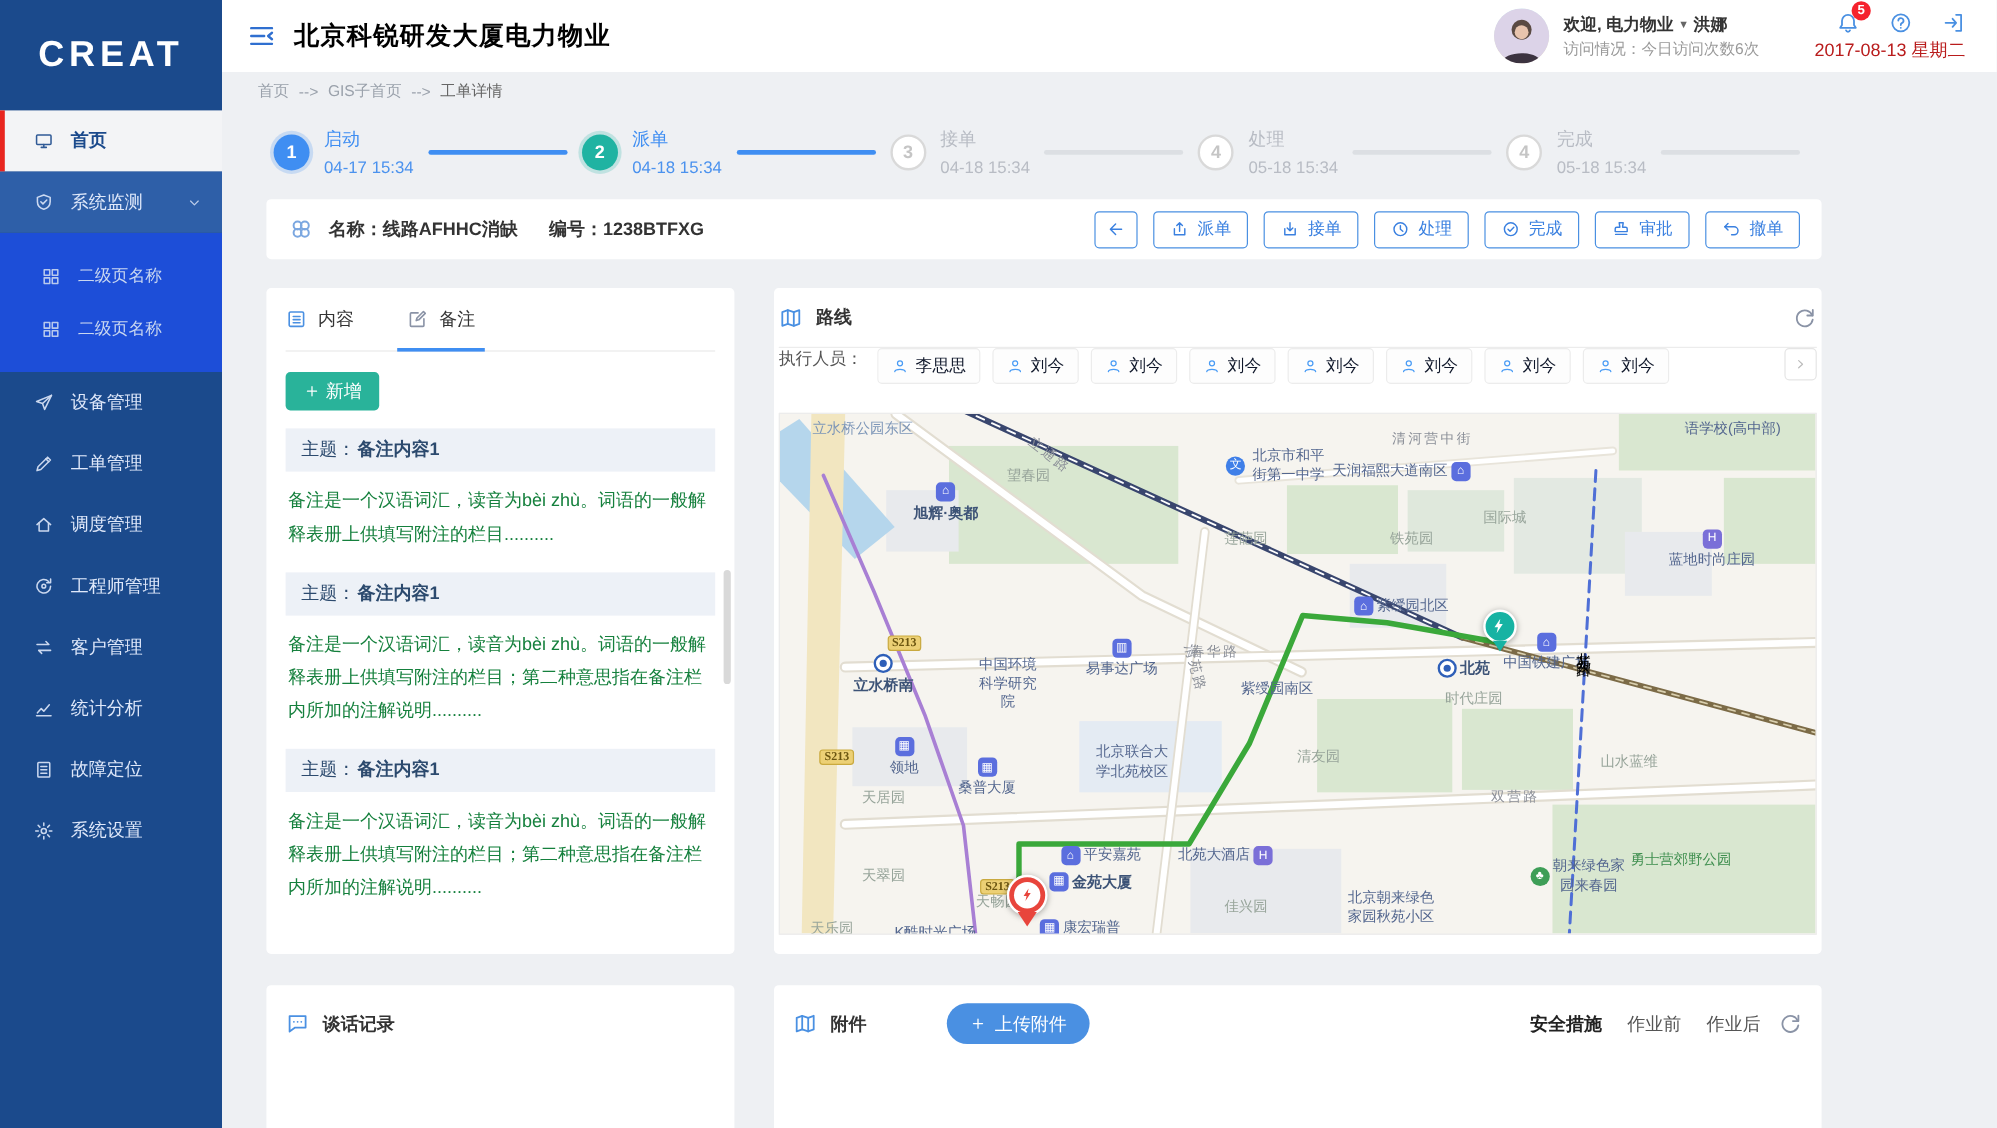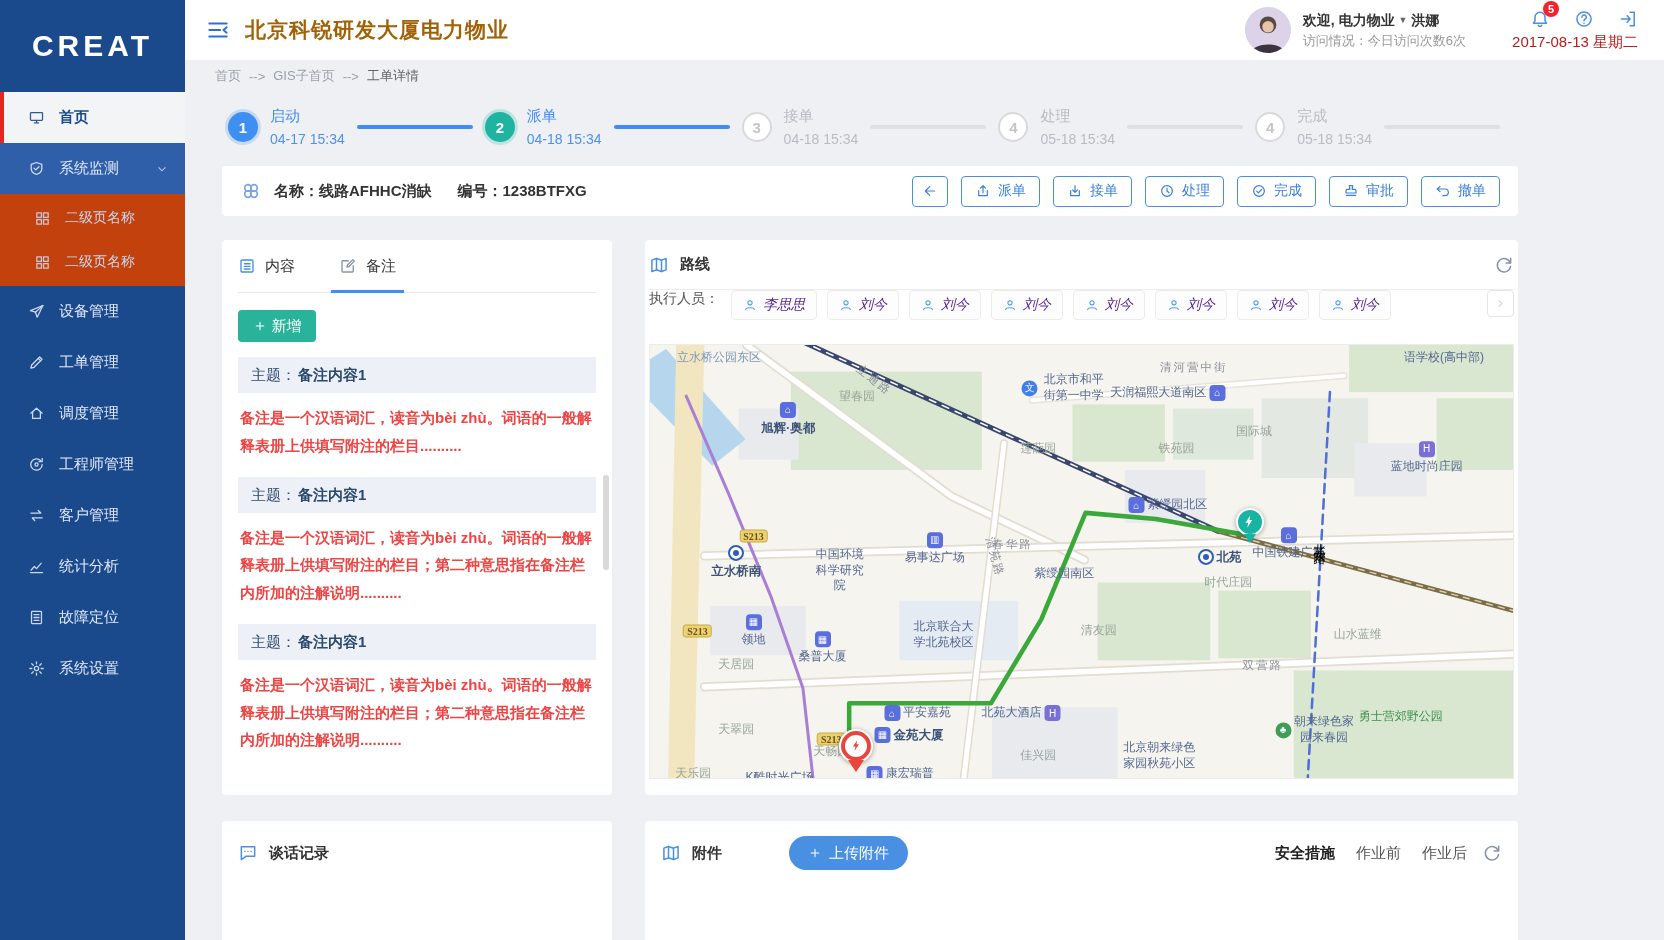--- a/index.html
+++ b/index.html
@@ -10,27 +10,27 @@
   .sidebar{width:185px;flex-shrink:0;background:#1b4a8c;color:#e9effb;}
   .logo{height:92px;display:flex;align-items:center;justify-content:center;
     font-size:30px;font-weight:bold;letter-spacing:4px;color:#fff;}
   .menu-item{height:51px;display:flex;align-items:center;padding-left:28px;gap:14px;
     font-size:15px;color:#dfe8fa;cursor:pointer;position:relative;}
   .menu-item .mi{width:17px;height:17px;opacity:.9;}
   .menu-item.section{background:#2e5fa8;}
   .menu-item .chev{width:14px;height:14px;margin-left:auto;margin-right:16px;opacity:.8;}
   .menu-item.active{background:#f3f4f6;color:#1b4a8c;font-weight:bold;}
   .menu-item.active::before{content:"";position:absolute;left:0;top:0;bottom:0;width:4px;background:#e8251f;}
-  .submenu{background:#c2410c;padding:2px 0;}
+  .submenu{background:#1d4ed8;padding:14px 0;}
   .submenu .menu-item{height:44px;padding-left:34px;font-size:14px;color:#c9d7f0;}
   
   .main{flex:1;display:flex;flex-direction:column;min-width:0;}
   .topbar{height:60px;background:#fff;display:flex;align-items:center;padding:0 26px 0 20px;}
   .hamburger{color:#2f6fd0;width:26px;height:26px;cursor:pointer;}
-  .apptitle{font-size:21px;font-weight:bold;color:#a16207;margin-left:14px;letter-spacing:1px;}
+  .apptitle{font-size:21px;font-weight:bold;color:#000000;margin-left:14px;letter-spacing:1px;}
   .top-right{margin-left:auto;display:flex;align-items:center;}
   .avatar{width:46px;height:46px;border-radius:50%;overflow:hidden;background:linear-gradient(#cfe3ef,#e8d5c4);flex-shrink:0;}
   .welcome{margin-left:12px;line-height:1.5;}
   .wl1{font-size:14px;color:#333;font-weight:bold;}
   .wl1 .caret{font-size:9px;color:#666;vertical-align:2px;}
   .wl2{font-size:13px;color:#999;}
   .status{margin-left:46px;display:flex;flex-direction:column;align-items:flex-end;gap:4px;}
   .status-icons{display:flex;gap:24px;align-items:center;color:#4a90e2;}
   .status-icons .ic{width:20px;height:20px;cursor:pointer;}
   .bell{position:relative;}
@@ -76,34 +76,34 @@
   .tab{display:flex;gap:9px;align-items:center;font-size:15px;color:#333;position:relative;cursor:pointer;}
   .tab .tabic{width:18px;height:18px;}
   .tabic.blue{color:#4a90e2;} .tabic.gray{color:#8a93a6;}
   .tab.active::after{content:"";position:absolute;bottom:-1px;left:-8px;right:-8px;height:3px;background:#3f8ef2;}
   .add-btn{margin-top:17px;width:78px;height:32px;background:#29b39a;color:#fff;border:none;border-radius:4px;
     display:flex;align-items:center;justify-content:center;gap:5px;font-size:15px;cursor:pointer;font-family:inherit;}
   .add-btn .ic{width:14px;height:14px;}
   .note{margin-top:15px;}
   .note-head{background:#edf1f7;height:36px;line-height:36px;padding:0 13px;font-size:15px;color:#2c4a6e;}
   .note-head b{margin-left:2px;}
-  .note-body{padding:11px 2px 2px;font-size:15px;color:#ef4444;line-height:1.85;font-weight:bold;}
+  .note-body{padding:11px 2px 2px;font-size:15px;color:#15803d;line-height:1.85;}
   .scrollthumb{position:absolute;right:3px;top:235px;width:6px;height:95px;background:#d9d9d9;border-radius:3px;cursor:pointer;}
   
   .route-card{height:555px;padding:0 4px;display:flex;flex-direction:column;}
   .card-head{height:50px;display:flex;align-items:center;gap:11px;border-bottom:1px solid #ececec;flex-shrink:0;}
   .card-head .ic{width:20px;height:20px;}
   .card-head .blue{color:#4a90e2;}
   .ptitle{font-size:15px;font-weight:bold;color:#333;}
   .refresh{margin-left:auto;color:#8a93a6;cursor:pointer;display:flex;}
   .exec-row{height:54px;display:flex;gap:10px;font-size:14px;color:#555;flex-shrink:0;}
   .exlabel{margin-right:2px;white-space:nowrap;}
   #chips{display:flex;gap:10px;flex:1;min-width:0;overflow:hidden;}
   .chip{height:30px;border:1px solid #ececec;background:#fdfdfd;border-radius:4px;padding:0 11px;
-    display:flex;align-items:center;gap:6px;color:#4c1d95;font-size:14px;white-space:nowrap;cursor:pointer;font-style:italic;}
+    display:flex;align-items:center;gap:6px;color:#0f172a;font-size:14px;white-space:nowrap;cursor:pointer;}
   .chip .pic{width:14px;height:14px;color:#4a9cf5;}
   .chip-more{width:27px;height:27px;border:1px solid #e5e5e5;border-radius:4px;color:#bbb;
     display:flex;align-items:center;justify-content:center;cursor:pointer;flex-shrink:0;}
   .chip-more .ic{width:13px;height:13px;}
   .map{flex:1;margin-bottom:16px;position:relative;overflow:hidden;background:#f6f4ef;border:1px solid #ececec;}
   .map svg.base{position:absolute;inset:0;width:100%;height:100%;}
   #maplabels{position:absolute;inset:0;}
   .ml{position:absolute;transform:translate(-50%,-50%);white-space:nowrap;font-size:12px;
     display:flex;align-items:center;gap:3px;line-height:1.3;z-index:2;}
   .ml.col{flex-direction:column;gap:2px;}

